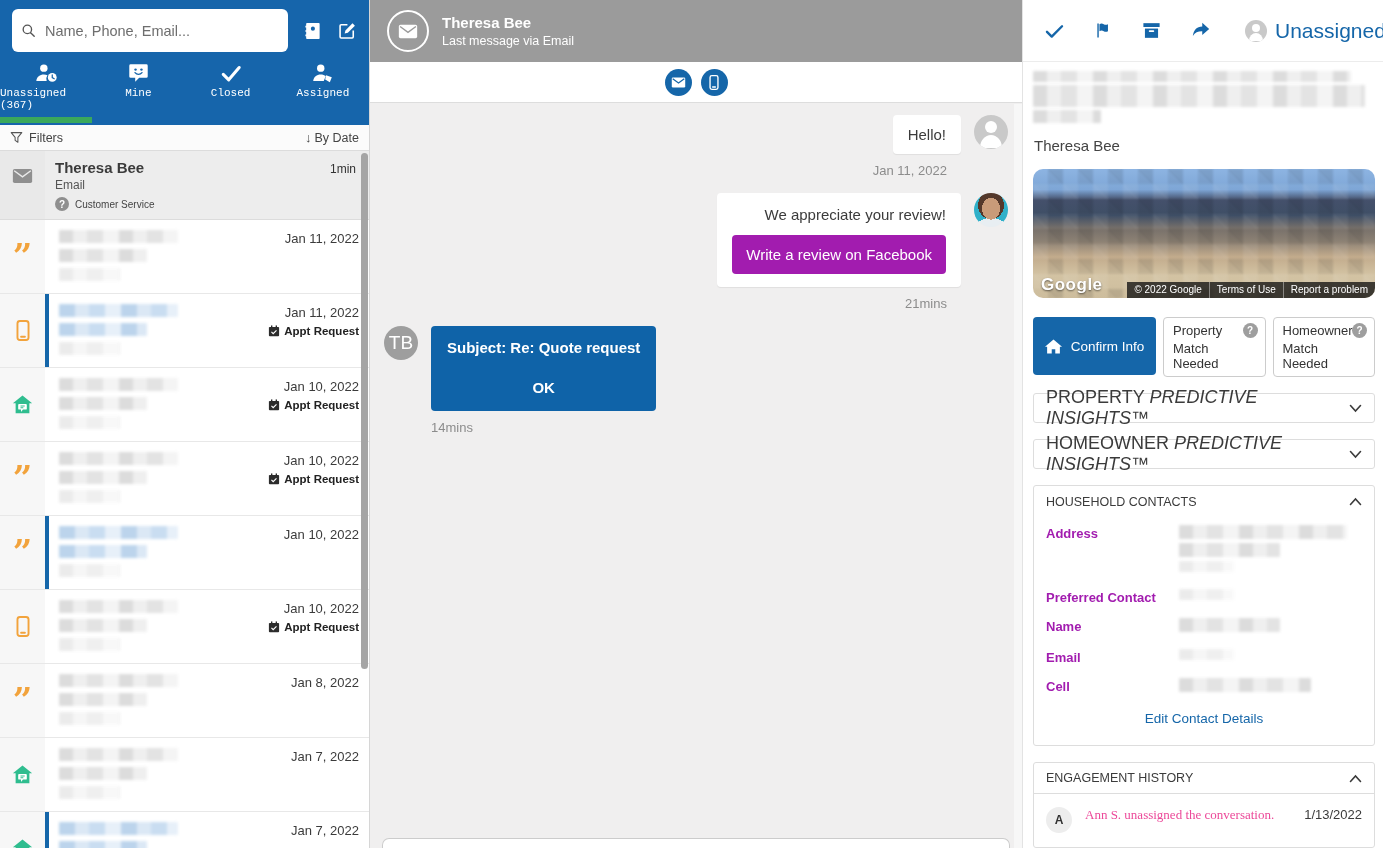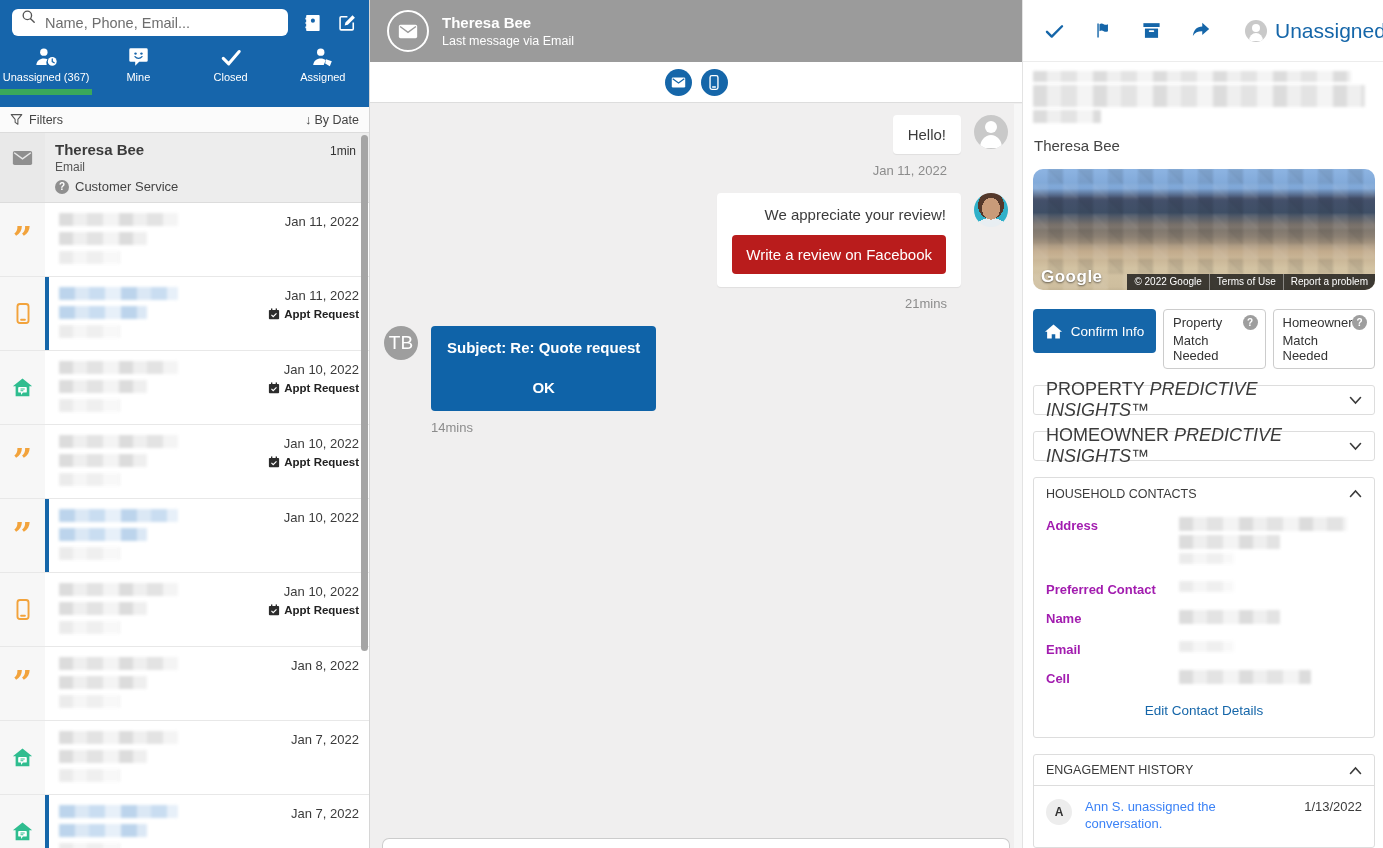--- a/index.html
+++ b/index.html
@@ -8,42 +8,42 @@
     width:1383px; height:848px; overflow:hidden;
     display:flex; background:#fff; color:#333;
     font-family:"Liberation Sans", sans-serif;
   }
   svg { display:block; }
 
   
   .sidebar { width:370px; min-width:370px; display:flex; flex-direction:column; border-right:1px solid #d6d6d6; background:#fff; }
   .sb-top { background:#1665ab; padding:9px 12px 0 12px; }
   .search-row { display:flex; align-items:center; gap:15px; }
-  .search-box { flex:1; background:#fff; border-radius:6px; height:27px; display:flex; padding:0 9px; gap:7px; }
+  .search-box { flex:1; background:#fff; border-radius:6px; height:43px; display:flex; align-items:center; padding:0 9px; gap:7px; }
   .search-input { border:none; outline:none; flex:1; font-size:14.5px; color:#333; background:transparent; font-family:inherit; }
   .search-input::placeholder { color:#6e6e6e; }
   .icon-btn { color:#fff; cursor:pointer; }
-  .tabs { display:flex; margin:6px -12px 12px -12px; }
+  .tabs { display:flex; margin:6px -12px 2px -12px;font-family:Liberation Mono, monospace; }
   .tab { flex:1; display:flex; flex-direction:column; align-items:center; gap:4px; color:#fff; padding:5px 0 12px 0; position:relative; cursor:pointer; }
   .tab-label { font-size:11px; }
   .tab.active::after { content:""; position:absolute; left:0; right:0; bottom:0; height:6px; background:#3aa85b; }
   .filters-row { height:26px; min-height:26px; background:#fbfbfb; border-bottom:1px solid #dcdcdc; display:flex; align-items:center; justify-content:space-between; padding:0 10px; font-size:12.5px; color:#444; }
   .filters-left { display:flex; align-items:center; gap:6px; cursor:pointer; }
   .sort { display:flex; align-items:center; gap:3px; cursor:pointer; }
   .sort-arrow { font-size:13px; color:#444; }
 
   .conv-list { flex:1; overflow:hidden; position:relative; background:#fff; }
   .list-scrollbar { position:absolute; top:2px; right:1px; width:7px; height:516px; background:#a5a5a5; border-radius:4px; }
 
   .conv-sel { background:#ededed; display:flex; min-height:67px; border-bottom:1px solid #dcdcdc; cursor:pointer; }
   .sel-icon { width:45px; min-width:45px; display:flex; justify-content:center; padding-top:17px; background:#e9e9e9; }
   .sel-body { flex:1; padding:8px 8px 8px 10px; }
   .sel-name { font-size:15px; font-weight:bold; color:#3b3b3b; }
   .sel-channel { font-size:12px; color:#555; margin-top:2px; }
-  .sel-tag { display:flex; align-items:center; gap:6px; font-size:13px; color:#444; margin-top:5px; }
+  .sel-tag { display:flex; align-items:center; gap:6px; font-size:10px; color:#444; margin-top:5px; }
   .sel-time { font-size:12px; color:#333; padding:11px 13px 0 0; }
   .qmark { width:14px; height:14px; min-width:14px; border-radius:50%; background:#8f8f8f; color:#fff; font-size:10px; font-weight:bold; display:flex; align-items:center; justify-content:center; }
   .qmark::after { content:"?"; }
 
   .conv-item { display:flex; min-height:65px; border-bottom:1px solid #e8e8e8; background:#fff; cursor:pointer; }
   .conv-item:last-child { border-bottom:none; flex:1; }
   .ci-icon { width:45px; min-width:45px; background:#f7f7f7; display:flex; align-items:center; justify-content:center; }
   .quote-glyph { font-size:34px; line-height:18px; color:#f2a33c; font-weight:bold; font-family:"DejaVu Serif", serif; height:20px; }
   .ci-body { flex:1; padding:10px 6px 6px 10px; border-left:4px solid transparent; }
   .conv-item.unread .ci-body { border-left-color:#1566a9; }
@@ -64,21 +64,21 @@
   .ch-avatar { width:42px; height:42px; min-width:42px; border:2px solid #fff; border-radius:50%; display:flex; align-items:center; justify-content:center; }
   .ch-name { font-size:15px; font-weight:bold; }
   .ch-sub { font-size:12.5px; margin-top:3px; }
   .channel-row { height:41px; min-height:41px; background:#fff; border-bottom:1px solid #ddd; display:flex; align-items:center; justify-content:center; gap:9px; }
   .chan-btn { width:27px; height:27px; border-radius:50%; background:#1566a9; border:none; display:flex; align-items:center; justify-content:center; cursor:pointer; }
   .messages { flex:1; overflow:hidden; padding:12px 14px 0 14px; }
   .msg-out { display:flex; justify-content:flex-end; align-items:flex-start; gap:13px; }
   .msg-in { display:flex; justify-content:flex-start; align-items:flex-start; gap:13px; }
   .bubble { background:#fff; border-radius:4px; padding:11px 15px; font-size:15px; color:#3b3b3b; box-shadow:0 1px 1px rgba(0,0,0,.07);text-align:center; }
   .bubble-review { text-align:right; padding:13px 15px; }
-  .review-btn { display:inline-block; margin-top:12px; background:#b91c1c; color:#fff; border:none; border-radius:4px; padding:11px 14px; font-size:15px; font-family:inherit; cursor:pointer; }
+  .review-btn { display:inline-block; margin-top:12px; background:#a21caf; color:#fff; border:none; border-radius:4px; padding:11px 14px; font-size:15px; font-family:inherit; cursor:pointer; }
   .bubble-blue { background:#0f63a8; color:#fff; font-weight:bold; padding:13px 16px 15px 16px; box-shadow:none; }
   .bubble-blue .line2 { margin-top:23px; }
   .msg-avatar { width:34px; height:34px; min-width:34px; border-radius:50%; }
   .avatar-gray { background:#c9c9c9; overflow:hidden; }
   .avatar-gray::before { content:""; display:block; width:12px; height:12px; background:#fff; border-radius:50%; margin:6px auto 0 auto; }
   .avatar-gray::after { content:""; display:block; width:22px; height:13px; background:#fff; border-radius:50% 50% 0 0 / 100% 100% 0 0; margin:2px auto 0 auto; }
   .avatar-photo { background:
       radial-gradient(ellipse 9px 11px at 50% 46%, #c99b79 0 99%, transparent 100%),
       radial-gradient(ellipse 13px 14px at 50% 36%, #54382b 0 99%, transparent 100%),
       radial-gradient(ellipse 15px 9px at 50% 100%, #e8eef2 0 99%, transparent 100%),
@@ -113,21 +113,21 @@
       background-image:linear-gradient(45deg, rgba(255,255,255,.09) 25%, transparent 25%, transparent 75%, rgba(0,0,0,.10) 75%),
                        linear-gradient(45deg, rgba(0,0,0,.07) 25%, transparent 25%, transparent 75%, rgba(255,255,255,.07) 75%);
       background-size:30px 30px; background-position:0 0,15px 15px; filter:blur(1px); }
   .map-bottom { position:absolute; left:0; right:0; bottom:0; display:flex; align-items:flex-end; justify-content:space-between; }
   .g-logo { color:#fff; font-size:17px; font-weight:bold; letter-spacing:.5px; margin:0 0 3px 8px; text-shadow:0 1px 2px rgba(0,0,0,.55); }
   .map-attr { display:flex; font-size:10px; color:#fff; }
   .map-attr span { background:rgba(18,18,18,.78); padding:2px 7px 3px 7px; }
   .map-attr span + span { border-left:1px solid rgba(255,255,255,.4); }
 
   .action-row { display:flex; gap:7px; margin-top:19px; }
-  .confirm-btn { background:#1566a9; color:#fff; border:none; border-radius:4px; width:123px; min-width:123px; height:44px; display:flex; align-items:center; justify-content:center; gap:9px; font-size:13.5px; font-family:inherit; cursor:pointer; }
+  .confirm-btn { background:#1566a9; color:#fff; border:none; border-radius:4px; width:123px; min-width:123px; height:58px; display:flex; align-items:center; justify-content:center; gap:9px; font-size:13.5px; font-family:inherit; cursor:pointer; }
   .match-card { flex:1; border:1px solid #ccc; border-radius:4px; background:#fff; padding:5px 9px; position:relative; }
   .mc-title { font-size:13px; color:#333; }
   .mc-status { font-size:13px; color:#333; margin-top:3px; }
   .match-card .qmark { position:absolute; top:5px; right:7px; width:15px; height:15px; background:#9e9e9e; }
 
   .section-bar { border:1px solid #ddd; border-radius:3px; height:30px; min-height:30px; display:flex; align-items:center; justify-content:space-between; padding:0 12px; margin-top:16px; font-size:18px; color:#3b3b3b; cursor:pointer; }
   .sec-italic { font-style:italic; }
   .box { border:1px solid #ddd; border-radius:3px; margin-top:16px; }
   .box-header { height:31px; display:flex; align-items:center; justify-content:space-between; padding:0 12px; font-size:12.5px; color:#3b3b3b; cursor:pointer; }
   .box-header.rule { border-bottom:1px solid #ddd; }
@@ -135,21 +135,21 @@
   .hh-row { display:flex; margin-bottom:13px; }
   .hh-label { width:133px; min-width:133px; font-size:13px; font-weight:bold; color:#a21caf; padding-top:1px; }
   .hh-value { flex:1; }
   .hh-value .rline { margin-bottom:4px; }
   .v-lg { height:14px; width:92%; }
   .v-md { height:14px; width:55%; }
   .v-sm { height:11px; width:30%; }
   .edit-link { display:block; text-align:center; color:#1566a9; font-size:13.5px; margin:15px 0 13px 0; cursor:pointer; text-decoration:none; }
   .eng-row { display:flex; align-items:flex-start; gap:13px; padding:13px 12px 14px 12px; }
   .eng-avatar { width:26px; height:26px; min-width:26px; border-radius:50%; background:#ededed; color:#333; font-size:12px; font-weight:bold; display:flex; align-items:center; justify-content:center; }
-  .eng-text { flex:1; font-size:13px; color:#3b82f6; line-height:1.3; }
+  .eng-text { flex:1; font-size:13px; color:#ec4899; line-height:1.3;font-family:Liberation Serif, serif; }
   .eng-date { font-size:13px; color:#3b3b3b; }
 </style>
 </head>
 <body>
 
 <div class="sidebar">
   <div class="sb-top">
     <div class="search-row">
       <div class="search-box">
         <span>

